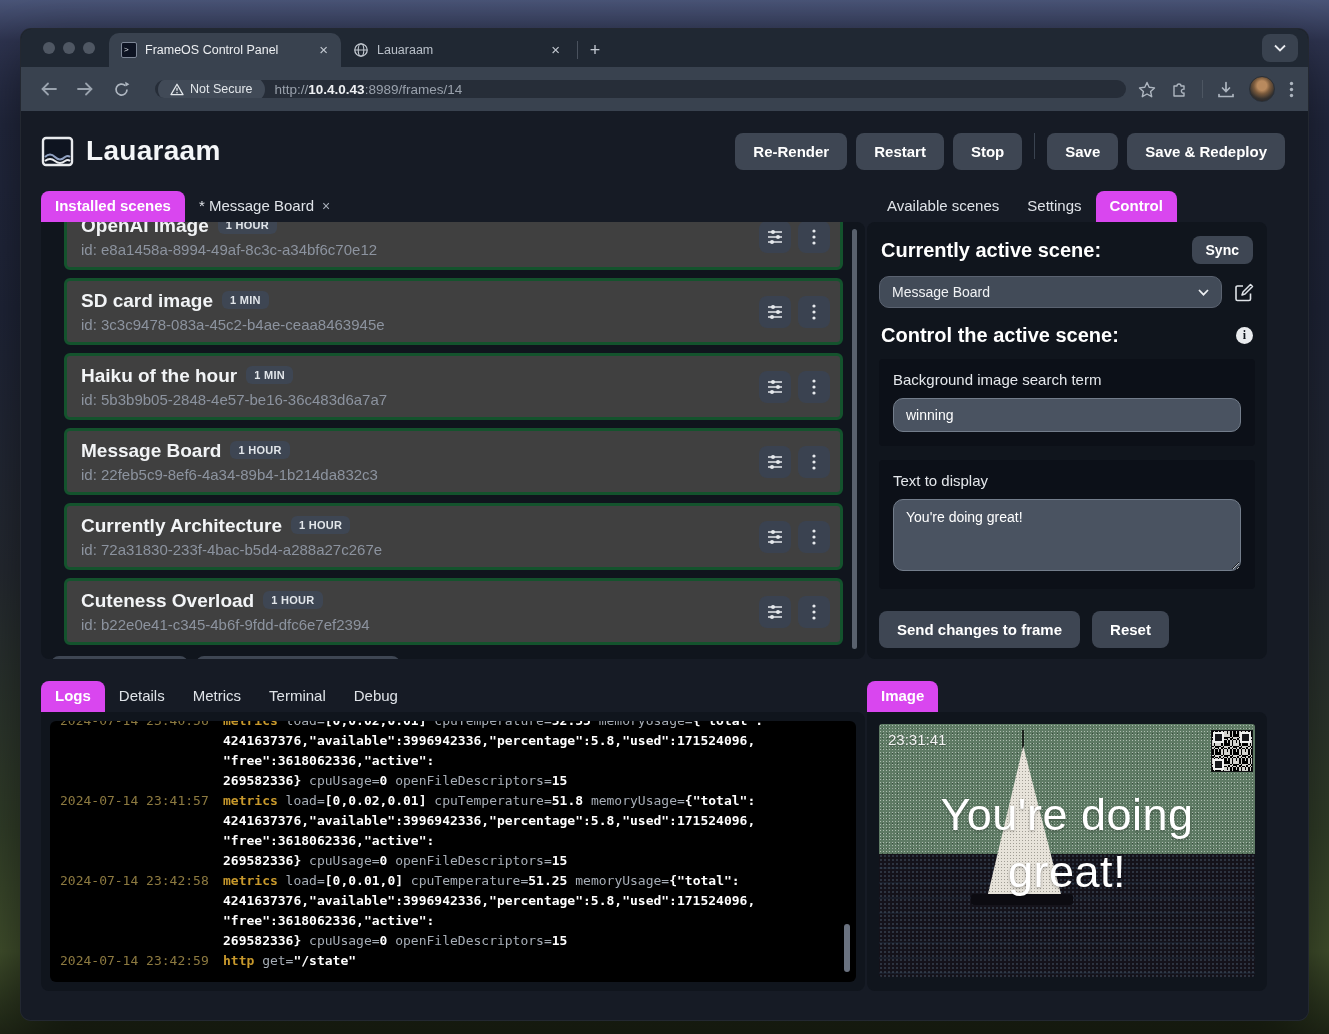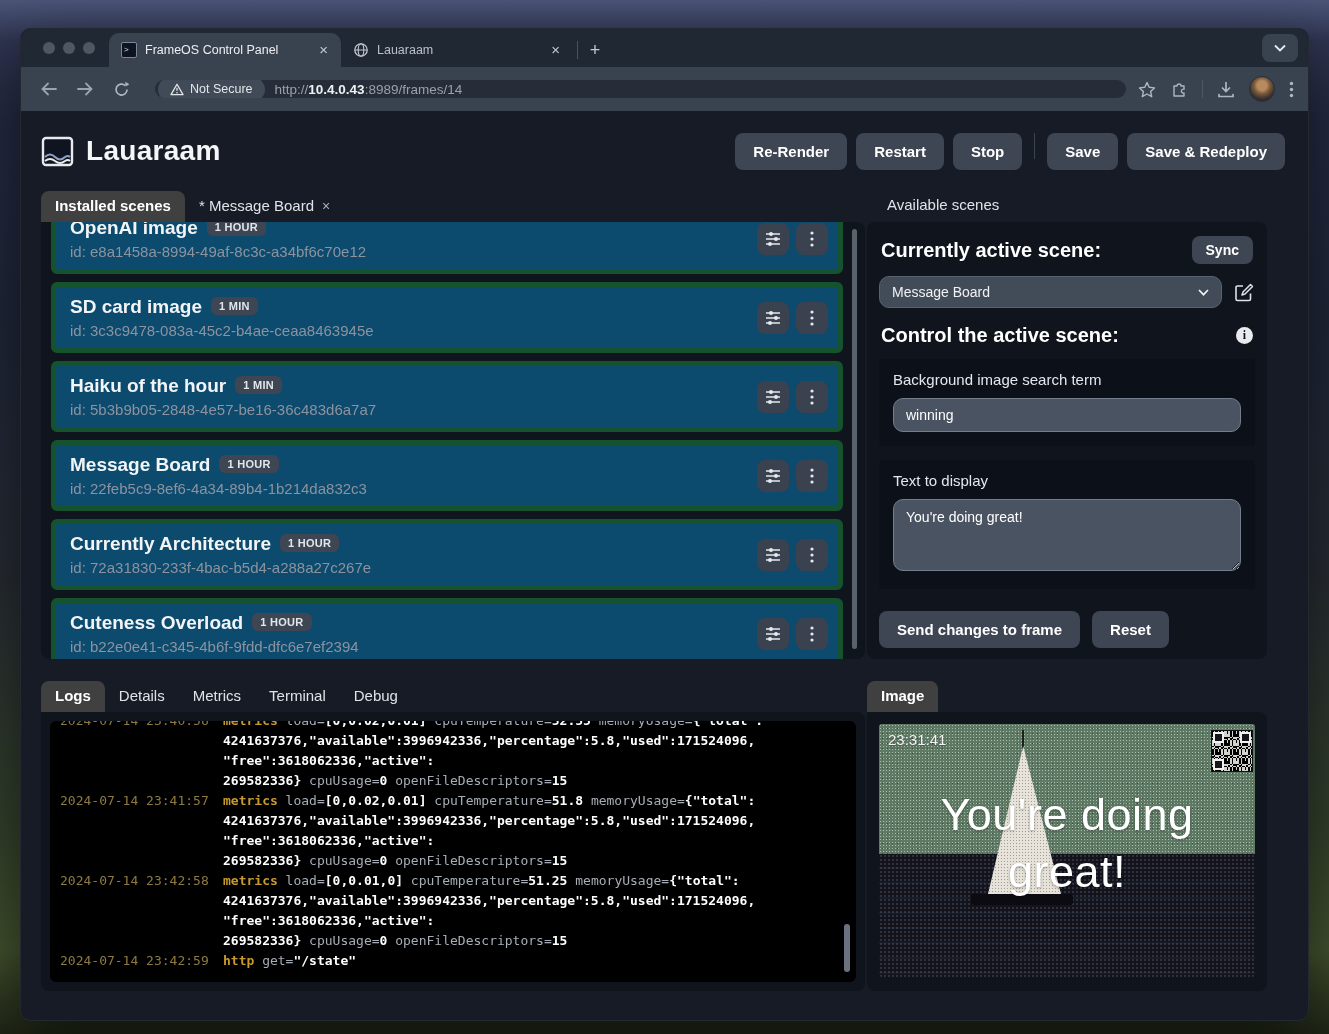--- a/index.html
+++ b/index.html
@@ -40,30 +40,30 @@
   .content { position:absolute; left:0; top:82px; right:0; bottom:0; background:#161b25; }
   .page-header { position:absolute; top:12px; left:20px; right:23px; height:56px; display:flex; align-items:center; }
   .logo { width:33px; height:33px; margin-right:12px; }
   .page-title { color:#f4f6f8; font-size:28px; font-weight:700; letter-spacing:.3px; }
   .hdr-buttons { margin-left:auto; display:flex; align-items:flex-start; gap:9px; }
   .btn { background:#3e4653; color:#fff; border:none; font-family:inherit; font-size:15px; font-weight:600; padding:10px 18px; border-radius:8px; cursor:pointer; white-space:nowrap; }
   .hdr-div { width:1px; height:26px; background:#3a4350; margin:0 3px; }
   
   .tabs-row { position:absolute; display:flex; align-items:flex-end; height:32px; }
   .ptab { padding:6px 14px 8px; font-size:15px; color:#dfe3e8; border-radius:8px 8px 0 0; display:flex; align-items:center; gap:8px; white-space:nowrap; }
-  .ptab.active { background:#404040; color:#fff; font-weight:700; }
+  .ptab.active { background:#d946ef; color:#fff; font-weight:700; }
   .ptab .x { color:#aab1bb; font-size:14px; font-weight:400; }
   
   .panel { position:absolute; background:#10151d; border-radius:0 8px 8px 8px; }
   #left-panel  { left:20px; top:111px; width:824px; height:437px; padding:10px 22px 10px 10px; overflow:hidden; }
   #right-panel { left:846px; top:111px; width:400px; height:437px; border-radius:8px; padding:12px; }
   #logs-panel  { left:20px; top:601px; width:824px; height:279px; padding:9px; }
   #image-panel { left:846px; top:601px; width:400px; height:279px; padding:12px; }
   
-  .scene-card { position:relative; background:#0c4a6e; border:5px solid #14532d; border-radius:6px; padding:9px 14px; margin-bottom:8px; }
+  .scene-card { position:relative; background:#404040; border:3px solid #14532d; border-radius:6px; padding:9px 14px; margin-bottom:8px;margin-left:13px; }
   .scene-card.cut { margin-top:-29px; }
   .scene-title { color:#f2f4f6; font-size:19px; font-weight:700; display:inline; }
   .badge { display:inline-block; background:#3e4653; color:#e2e6ea; font-size:11px; font-weight:700; padding:3px 8px; border-radius:6px; margin-left:9px; vertical-align:3px; letter-spacing:.3px; }
   .scene-id { color:#8c939f; font-size:15px; margin-top:4px; }
   .card-actions { position:absolute; right:10px; top:50%; transform:translateY(-50%); display:flex; gap:7px; }
   .icon-btn { width:32px; height:32px; background:#3a4250; border-radius:8px; display:flex; align-items:center; justify-content:center; }
   .scene-footer { display:flex; gap:8px; margin-top:11px; }
   .btn.small { font-size:13.5px; padding:6px 12px; display:flex; align-items:center; gap:7px; }
   .scrollbar { position:absolute; width:5px; background:#59616d; border-radius:3px; }
   #scenes-scroll { right:8px; top:7px; height:420px; }
@@ -376,21 +376,21 @@
           <svg width="13" height="13" viewBox="0 0 14 14">
               <path d="M5.5 0.5 L6.6 4.2 10.3 5.3 6.6 6.4 5.5 10.1 4.4 6.4 0.7 5.3 4.4 4.2 Z" fill="#e6e9ed"></path>
               <path d="M11 8 L11.6 10 13.6 10.6 11.6 11.2 11 13.2 10.4 11.2 8.4 10.6 10.4 10 Z" fill="#e6e9ed"></path>
             </svg>
           <span>Explore available scenes</span>
         </button>
       </div>
       <div class="scrollbar" id="scenes-scroll"></div>
     </div>
 
-    <div class="tabs-row" style="top:79px; left:852px;flex-direction:column;">
+    <div class="tabs-row" style="top:79px; left:852px;">
       <div class="ptab">Available scenes</div>
       <div class="ptab">Settings</div>
       <div class="ptab active">Control</div>
     </div>
 
     <div class="panel" id="right-panel">
       <div class="sect-head">
         <span class="sect-title">Currently active scene:</span>
         <button class="btn sync">Sync</button>
       </div>

